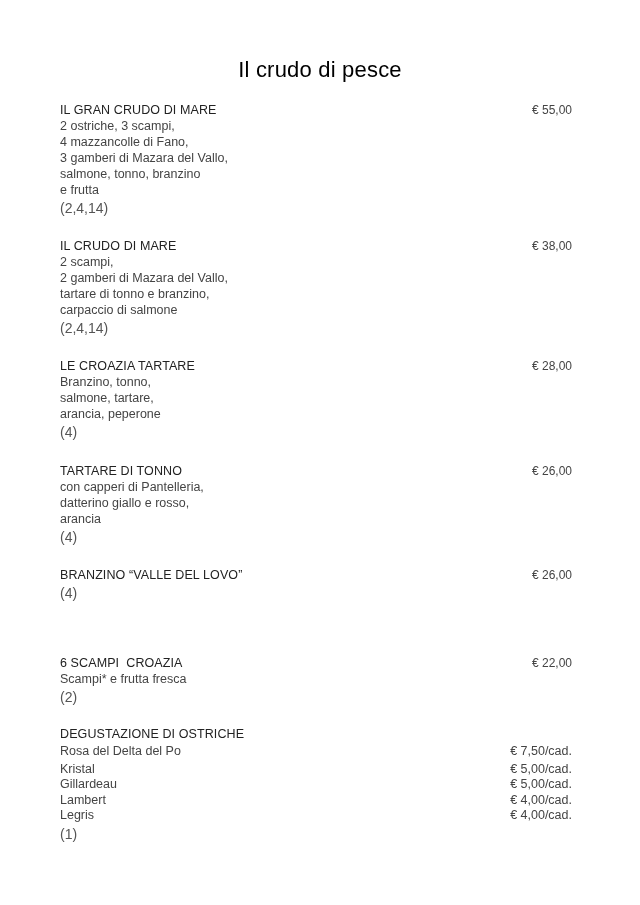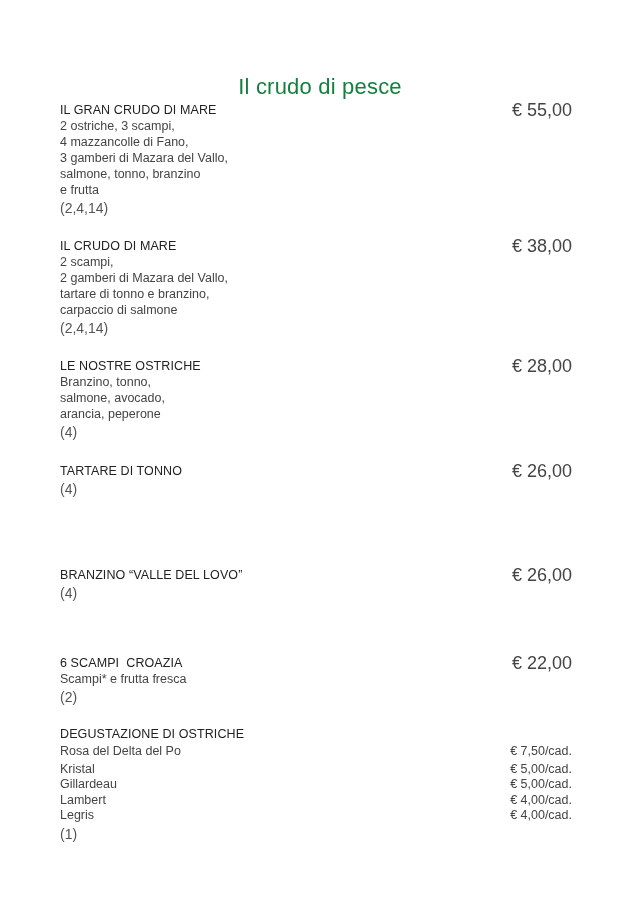--- a/index.html
+++ b/index.html
@@ -10,27 +10,27 @@
     body {
       width: 640px;
       height: 905px;
       position: relative;
       overflow: hidden;
       font-family: "Liberation Sans", "DejaVu Sans", sans-serif;
       color: #3a3a3a;
     }
     .page-title {
       position: absolute;
-      top: 74px;
+      top: 57px;
       left: 0;
       width: 640px;
       text-align: center;
       font-size: 22px;
       font-weight: normal;
-      color: #15803d;
+      color: #000000;
       letter-spacing: 0.2px;
       margin: 0;
     }
     .item {
       position: absolute;
       left: 60px;
       width: 512px;
     }
     .item-name {
       font-size: 12.5px;
@@ -49,21 +49,21 @@
     .item-allergens {
       font-size: 14px;
       color: #555555;
       margin-top: 4px;
       line-height: 13px;
     }
     .item-price {
       position: absolute;
       top: 0;
       right: 0;
-      font-size: 18px;
+      font-size: 12px;
       color: #444444;
       line-height: 16px;
       text-align: right;
     }
     .oyster-row {
       display: flex;
       justify-content: space-between;
       font-size: 12.5px;
       color: #444444;
       line-height: 15.5px;
@@ -96,32 +96,37 @@
     <span class="line">2 scampi,</span>
     <span class="line">2 gamberi di Mazara del Vallo,</span>
     <span class="line">tartare di tonno e branzino,</span>
     <span class="line">carpaccio di salmone</span>
   </div>
   <div class="item-allergens">(2,4,14)</div>
   <div class="item-price">€ 38,00</div>
 </div>
 
 <div class="item" style="top:358px;">
-  <div class="item-name">LE NOSTRE OSTRICHE</div>
+  <div class="item-name">LE CROAZIA TARTARE</div>
   <div class="item-desc">
     <span class="line">Branzino, tonno,</span>
-    <span class="line">salmone, avocado,</span>
+    <span class="line">salmone, tartare,</span>
     <span class="line">arancia, peperone</span>
   </div>
   <div class="item-allergens">(4)</div>
   <div class="item-price">€ 28,00</div>
 </div>
 
 <div class="item" style="top:463px;">
   <div class="item-name">TARTARE DI TONNO</div>
+  <div class="item-desc">
+    <span class="line">con capperi di Pantelleria,</span>
+    <span class="line">datterino giallo e rosso,</span>
+    <span class="line">arancia</span>
+  </div>
   <div class="item-allergens">(4)</div>
   <div class="item-price">€ 26,00</div>
 </div>
 
 <div class="item" style="top:567px;">
   <div class="item-name">BRANZINO “VALLE DEL LOVO”</div>
   <div class="item-allergens">(4)</div>
   <div class="item-price">€ 26,00</div>
 </div>
 

